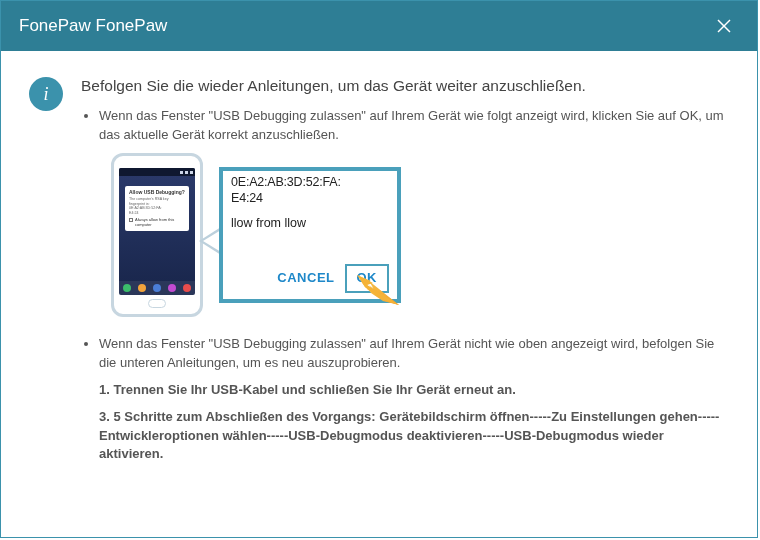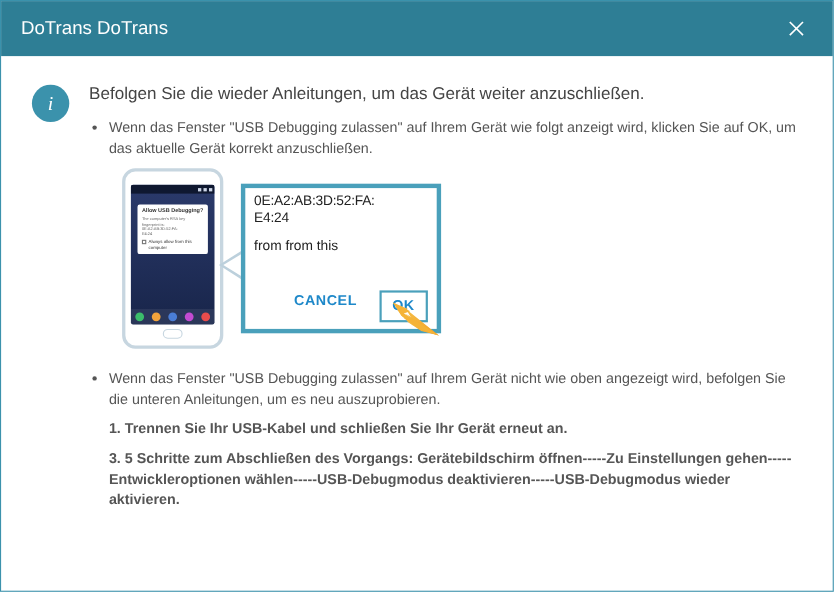--- a/index.html
+++ b/index.html
@@ -180,22 +180,22 @@
   }
   .zoom-allow {
     font-size: 12.5px;
     color: #222;
     margin-top: 8px;
   }
   .zoom-spacer { flex:1; }
   .zoom-btns {
     display: flex;
     justify-content: flex-end;
-    align-items: flex-start;
-    gap: 20px;
+    align-items: center;
+    gap: 10px;
     position: relative;
   }
   .zoom-cancel {
     color: #1e88c9;
     font-size: 13px;
     font-weight: 600;
     letter-spacing: 0.5px;
   }
   .zoom-ok {
     color: #1e88c9;
@@ -211,21 +211,21 @@
     right: -12px;
     bottom: -14px;
   }
   .steps p { margin-top: 8px; font-weight: bold; }
 </style>
 </head>
 <body>
 
 <div class="window">
   <div class="titlebar">
-    <div class="titlebar-title">DoTrans DoTrans</div>
+    <div class="titlebar-title">FonePaw FonePaw</div>
     <div class="close-btn">
       <svg width="16" height="16" viewBox="0 0 16 16">
           <line x1="2" y1="2" x2="14" y2="14"></line>
           <line x1="14" y1="2" x2="2" y2="14"></line>
         </svg>
     </div>
   </div>
 
   <div class="content">
     <div class="info-icon">i</div>
@@ -263,21 +263,21 @@
                 </div>
               </div>
               <div class="phone-home"></div>
             </div>
 
             <div class="callout-pointer"></div>
 
             <div class="zoom">
               <div class="zoom-mac">0E:A2:AB:3D:52:FA:</div>
               <div class="zoom-mac">E4:24</div>
-              <div class="zoom-allow">from from this</div>
+              <div class="zoom-allow">llow from llow</div>
               <div class="zoom-spacer"></div>
               <div class="zoom-btns">
                 <div class="zoom-cancel">CANCEL</div>
                 <div class="zoom-ok">OK</div>
                 <svg class="arrow" width="46" height="34" viewBox="0 0 46 34">
                   <defs>
                     <linearGradient id="ag" x1="0" y1="0" x2="1" y2="0">
                       <stop offset="0" stop-color="#f6c14a"></stop>
                       <stop offset="1" stop-color="#f3a22a"></stop>
                     </linearGradient>

